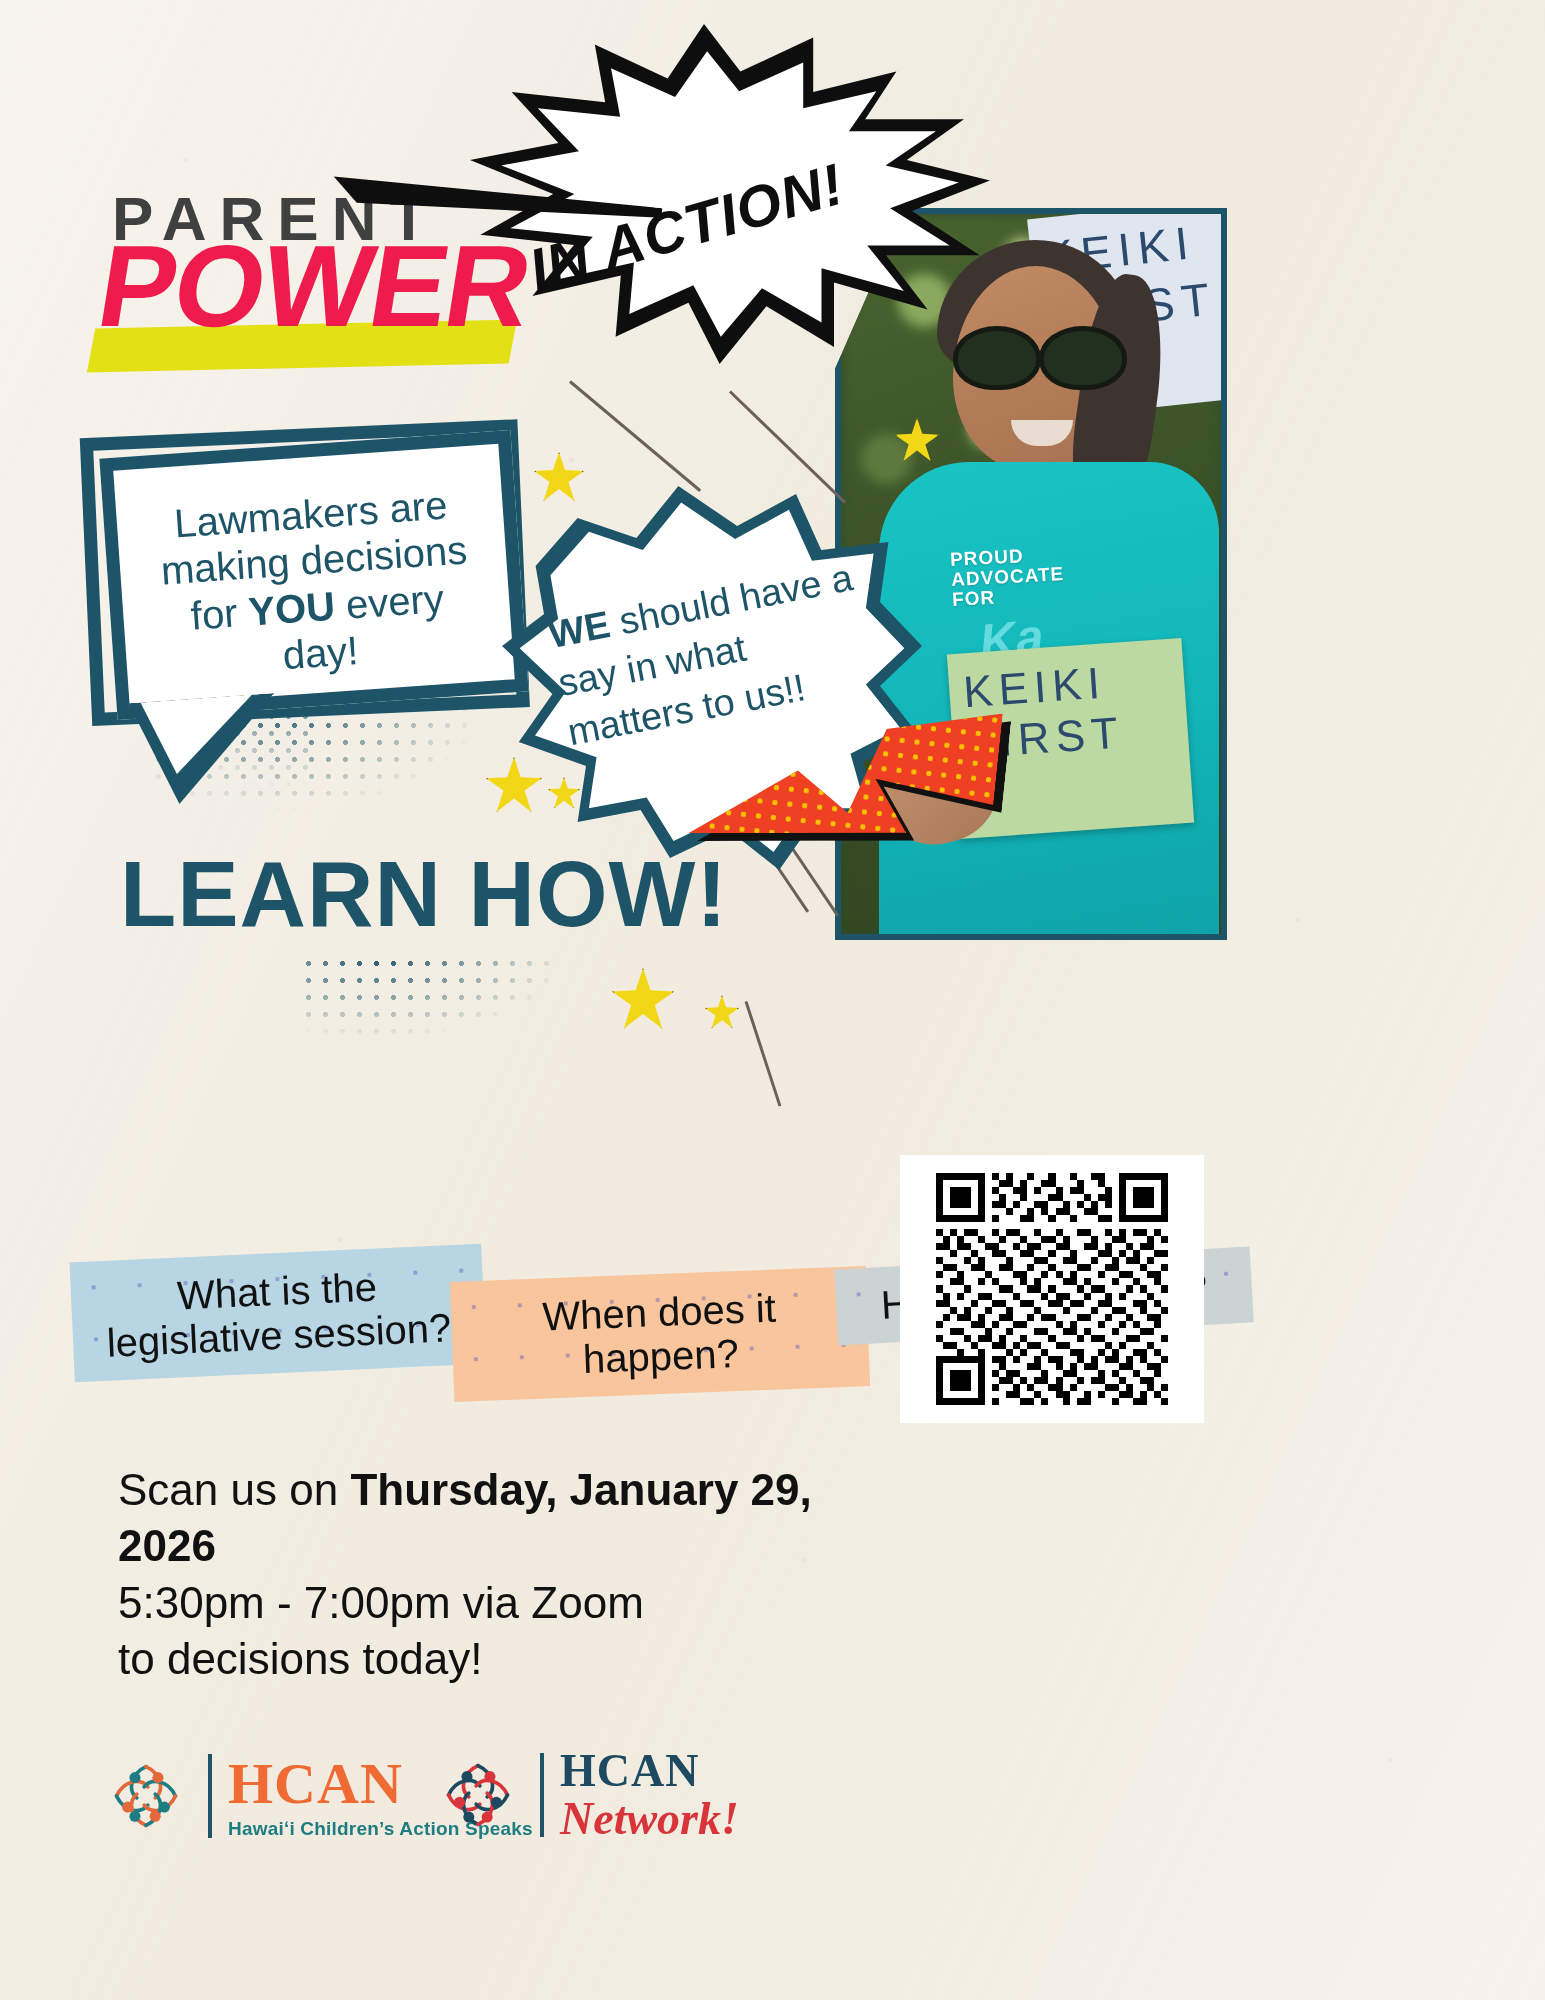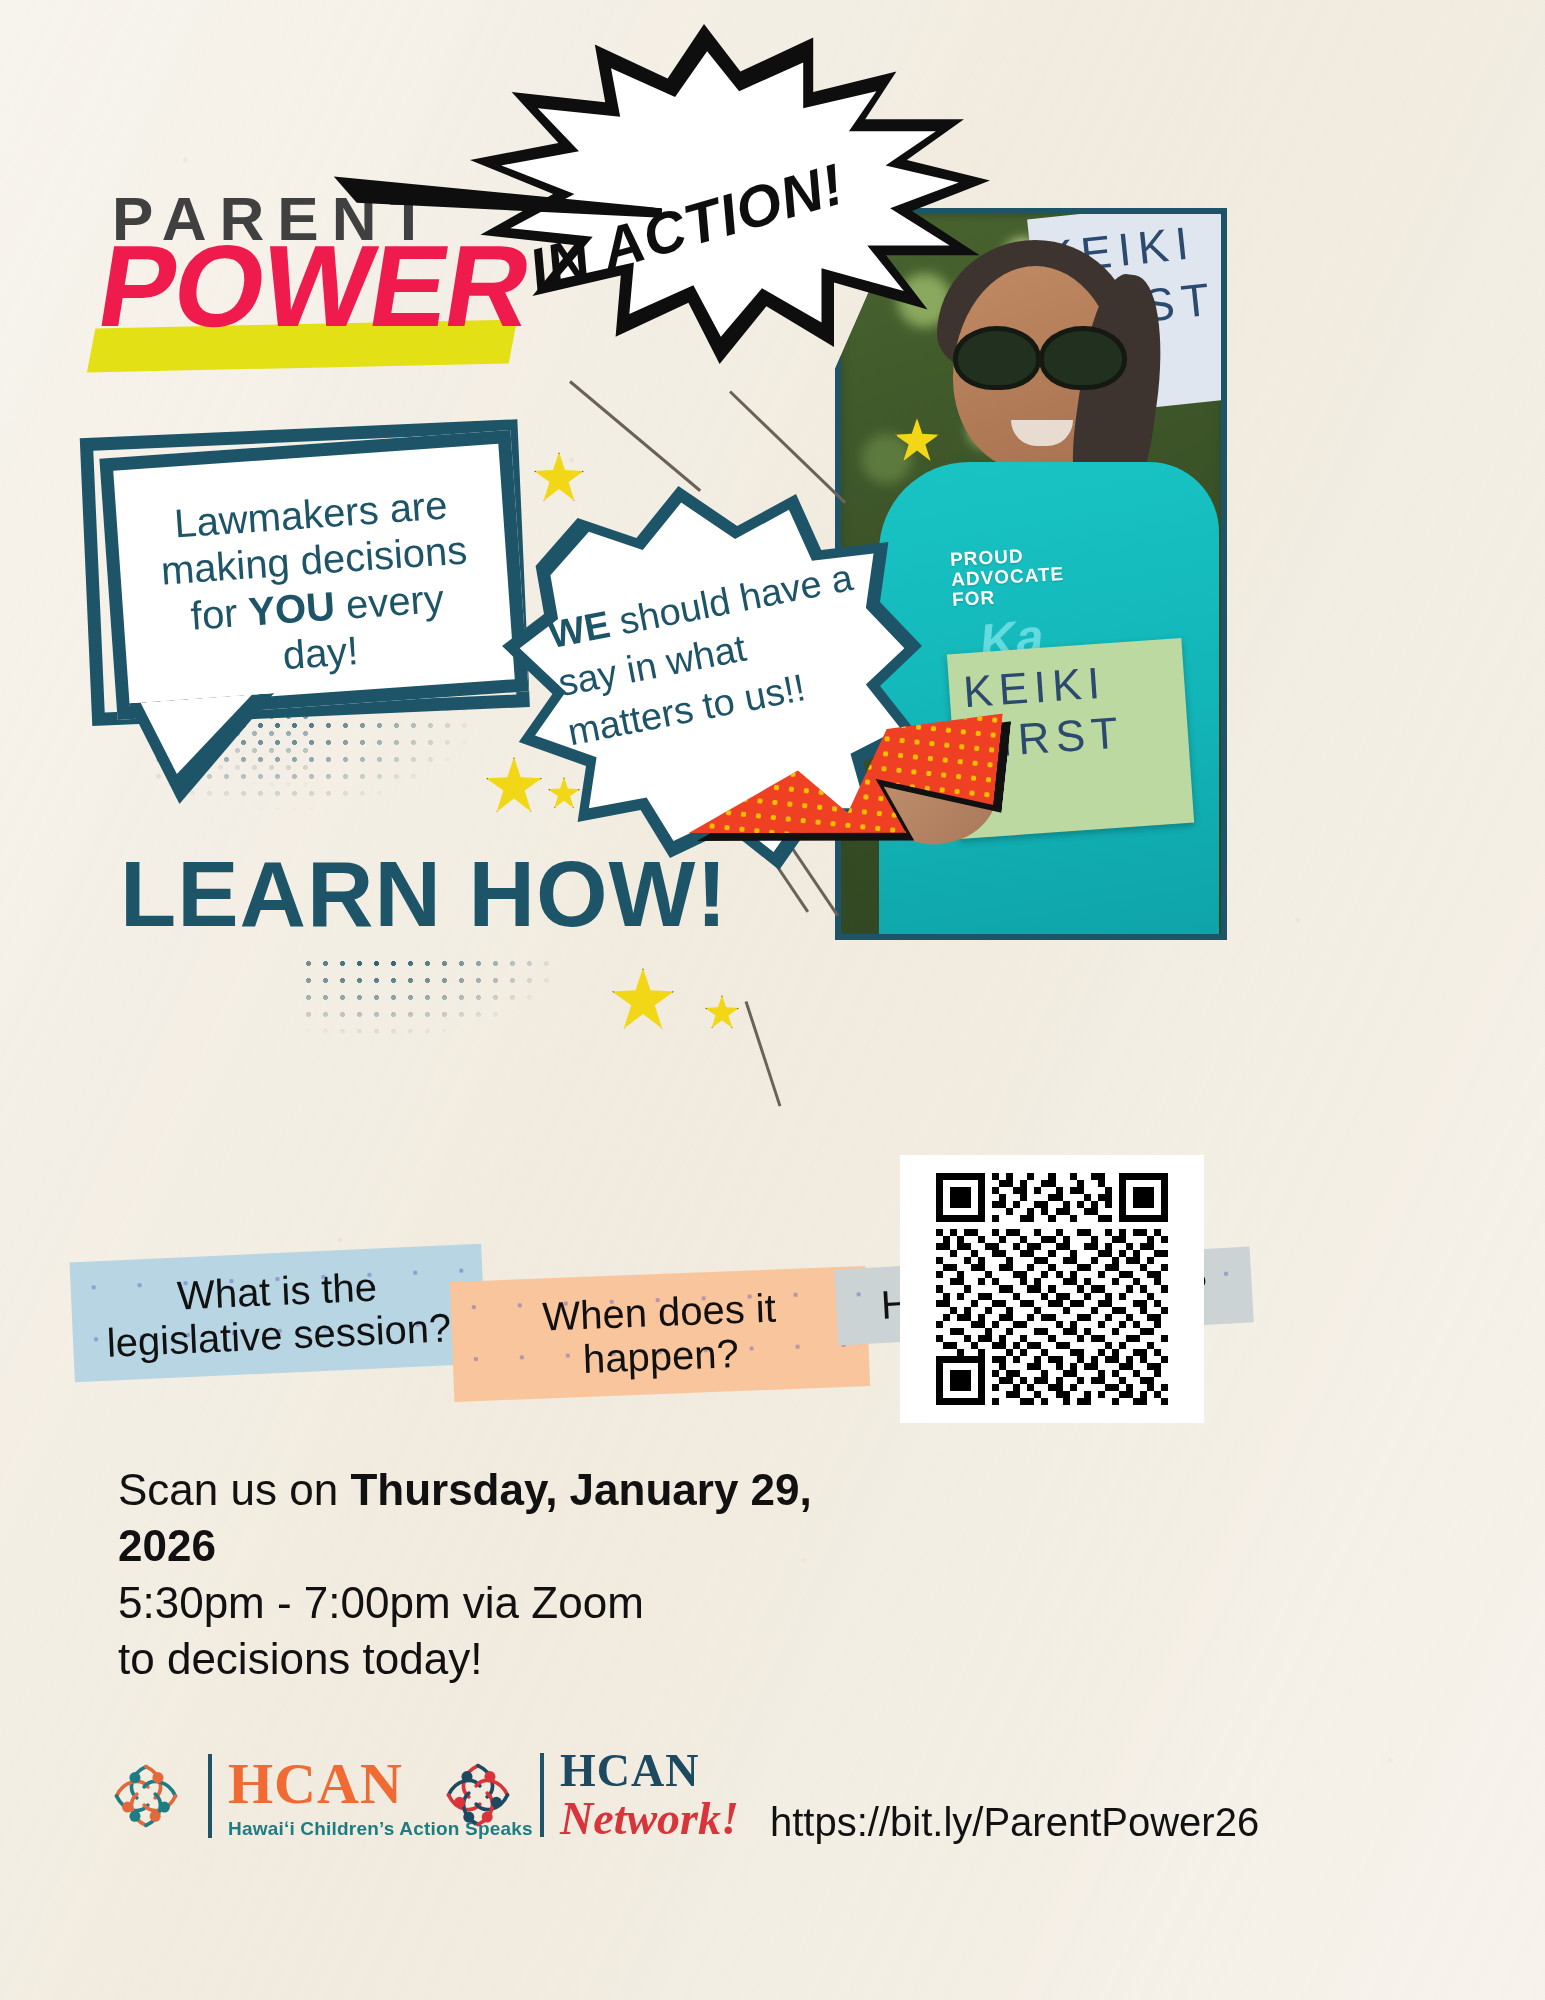--- a/index.html
+++ b/index.html
@@ -522,15 +522,14 @@
         </g>
       </svg>
     </div>
     <div class="divider"></div>
     <div class="logo-txt">
       <div id="speaks-word">HCAN</div>
       <div id="speaks-script">Network!</div>
     </div>
   </div>
 
-  <div class="layer" id="qr-url">https://bit.ly/ParentPower26</div>
 
 </div>
 
 </body></html>

